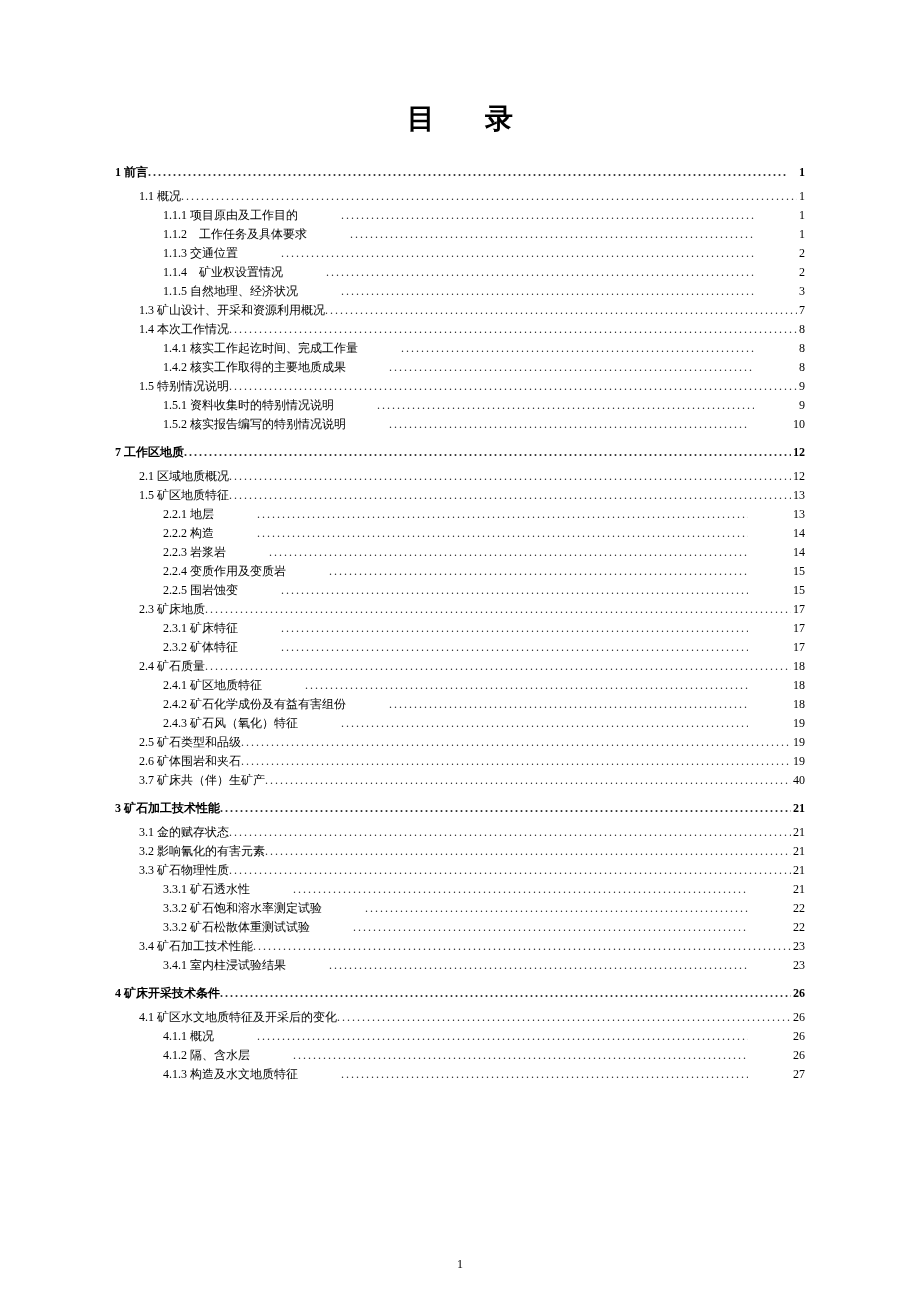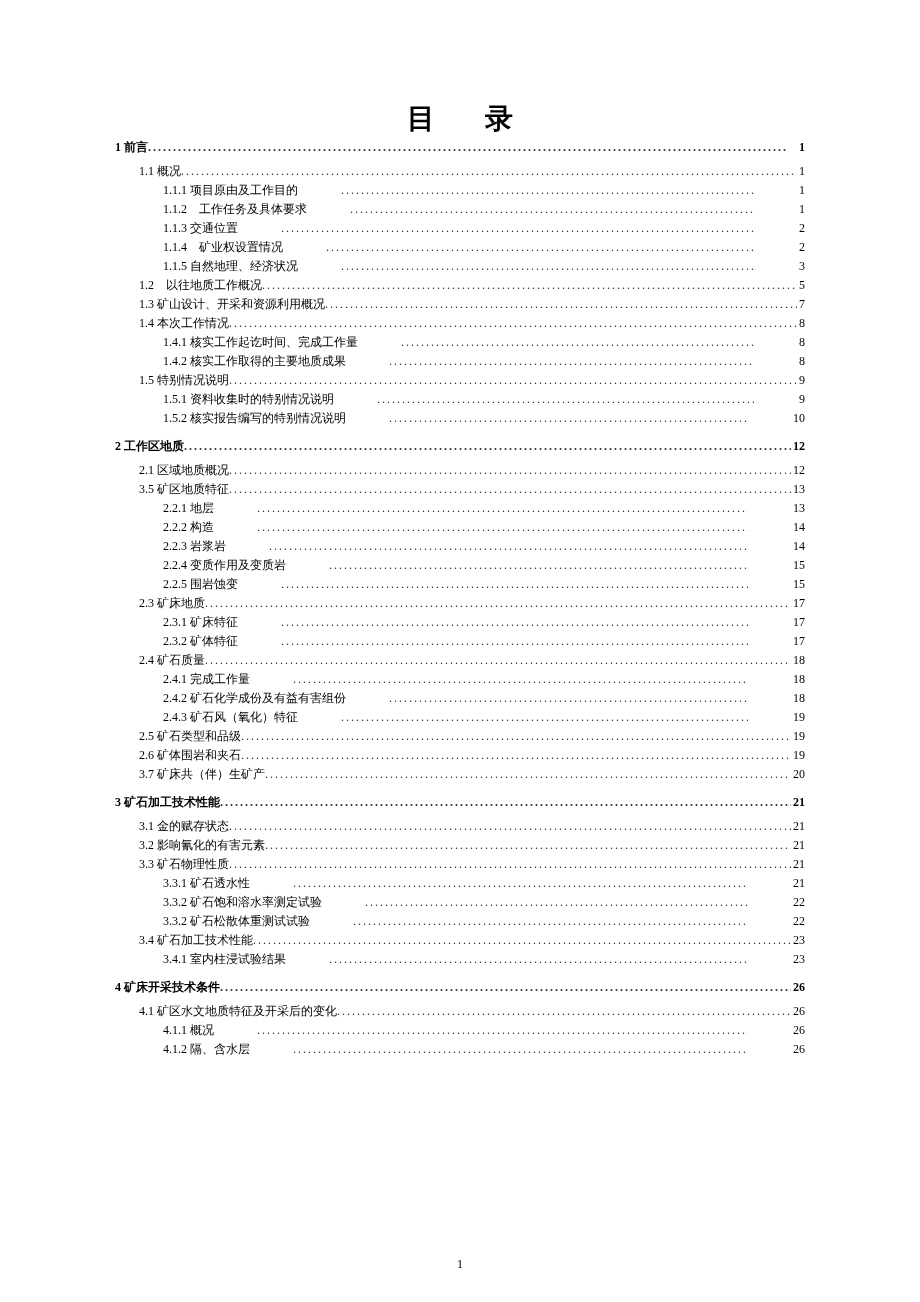--- a/index.html
+++ b/index.html
@@ -12,20 +12,21 @@
       font-family: "SimSun", "宋体", serif;
       width: 920px;
       height: 1302px;
       position: relative;
       padding: 100px 115px 40px 115px;
     }
     .title {
       text-align: center;
       font-size: 28px;
       font-weight: bold;
+      margin-bottom: 25px;
       letter-spacing: 50px;
       padding-left: 50px;
     }
     .toc {
       font-size: 12px;
       line-height: 1.5;
     }
     .toc-entry {
       display: flex;
       align-items: baseline;
@@ -108,25 +109,20 @@
       <span class="toc-label">1.1.4　矿业权设置情况</span>
       <span class="toc-dots"></span>
       <span class="toc-page">2</span>
     </div>
     <div class="toc-entry level-3">
       <span class="toc-label">1.1.5 自然地理、经济状况</span>
       <span class="toc-dots"></span>
       <span class="toc-page">3</span>
     </div>
     <div class="toc-entry level-2">
-      <span class="toc-label">1.2　以往地质工作概况</span>
-      <span class="toc-dots"></span>
-      <span class="toc-page">5</span>
-    </div>
-    <div class="toc-entry level-2">
       <span class="toc-label">1.3 矿山设计、开采和资源利用概况</span>
       <span class="toc-dots"></span>
       <span class="toc-page">7</span>
     </div>
     <div class="toc-entry level-2">
       <span class="toc-label">1.4 本次工作情况</span>
       <span class="toc-dots"></span>
       <span class="toc-page">8</span>
     </div>
     <div class="toc-entry level-3">
@@ -148,31 +144,31 @@
       <span class="toc-label">1.5.1 资料收集时的特别情况说明</span>
       <span class="toc-dots"></span>
       <span class="toc-page">9</span>
     </div>
     <div class="toc-entry level-3">
       <span class="toc-label">1.5.2 核实报告编写的特别情况说明</span>
       <span class="toc-dots"></span>
       <span class="toc-page">10</span>
     </div>
     <div class="toc-entry level-1">
-      <span class="toc-label">2 工作区地质</span>
+      <span class="toc-label">7 工作区地质</span>
       <span class="toc-dots"></span>
       <span class="toc-page">12</span>
     </div>
     <div class="toc-entry level-2">
       <span class="toc-label">2.1 区域地质概况</span>
       <span class="toc-dots"></span>
       <span class="toc-page">12</span>
     </div>
     <div class="toc-entry level-2">
-      <span class="toc-label">3.5 矿区地质特征</span>
+      <span class="toc-label">1.5 矿区地质特征</span>
       <span class="toc-dots"></span>
       <span class="toc-page">13</span>
     </div>
     <div class="toc-entry level-3">
       <span class="toc-label">2.2.1 地层</span>
       <span class="toc-dots"></span>
       <span class="toc-page">13</span>
     </div>
     <div class="toc-entry level-3">
       <span class="toc-label">2.2.2 构造</span>
@@ -208,21 +204,21 @@
       <span class="toc-label">2.3.2 矿体特征</span>
       <span class="toc-dots"></span>
       <span class="toc-page">17</span>
     </div>
     <div class="toc-entry level-2">
       <span class="toc-label">2.4 矿石质量</span>
       <span class="toc-dots"></span>
       <span class="toc-page">18</span>
     </div>
     <div class="toc-entry level-3">
-      <span class="toc-label">2.4.1 完成工作量</span>
+      <span class="toc-label">2.4.1 矿区地质特征</span>
       <span class="toc-dots"></span>
       <span class="toc-page">18</span>
     </div>
     <div class="toc-entry level-3">
       <span class="toc-label">2.4.2 矿石化学成份及有益有害组份</span>
       <span class="toc-dots"></span>
       <span class="toc-page">18</span>
     </div>
     <div class="toc-entry level-3">
       <span class="toc-label">2.4.3 矿石风（氧化）特征</span>
@@ -235,21 +231,21 @@
       <span class="toc-page">19</span>
     </div>
     <div class="toc-entry level-2">
       <span class="toc-label">2.6 矿体围岩和夹石</span>
       <span class="toc-dots"></span>
       <span class="toc-page">19</span>
     </div>
     <div class="toc-entry level-2">
       <span class="toc-label">3.7 矿床共（伴）生矿产</span>
       <span class="toc-dots"></span>
-      <span class="toc-page">20</span>
+      <span class="toc-page">40</span>
     </div>
     <div class="toc-entry level-1">
       <span class="toc-label">3 矿石加工技术性能</span>
       <span class="toc-dots"></span>
       <span class="toc-page">21</span>
     </div>
     <div class="toc-entry level-2">
       <span class="toc-label">3.1 金的赋存状态</span>
       <span class="toc-dots"></span>
       <span class="toc-page">21</span>
@@ -301,16 +297,21 @@
     </div>
     <div class="toc-entry level-3">
       <span class="toc-label">4.1.1 概况</span>
       <span class="toc-dots"></span>
       <span class="toc-page">26</span>
     </div>
     <div class="toc-entry level-3">
       <span class="toc-label">4.1.2 隔、含水层</span>
       <span class="toc-dots"></span>
       <span class="toc-page">26</span>
+    </div>
+    <div class="toc-entry level-3">
+      <span class="toc-label">4.1.3 构造及水文地质特征</span>
+      <span class="toc-dots"></span>
+      <span class="toc-page">27</span>
     </div>
   </div>
 
 <div class="page-number">1</div>
 
 </body></html>

